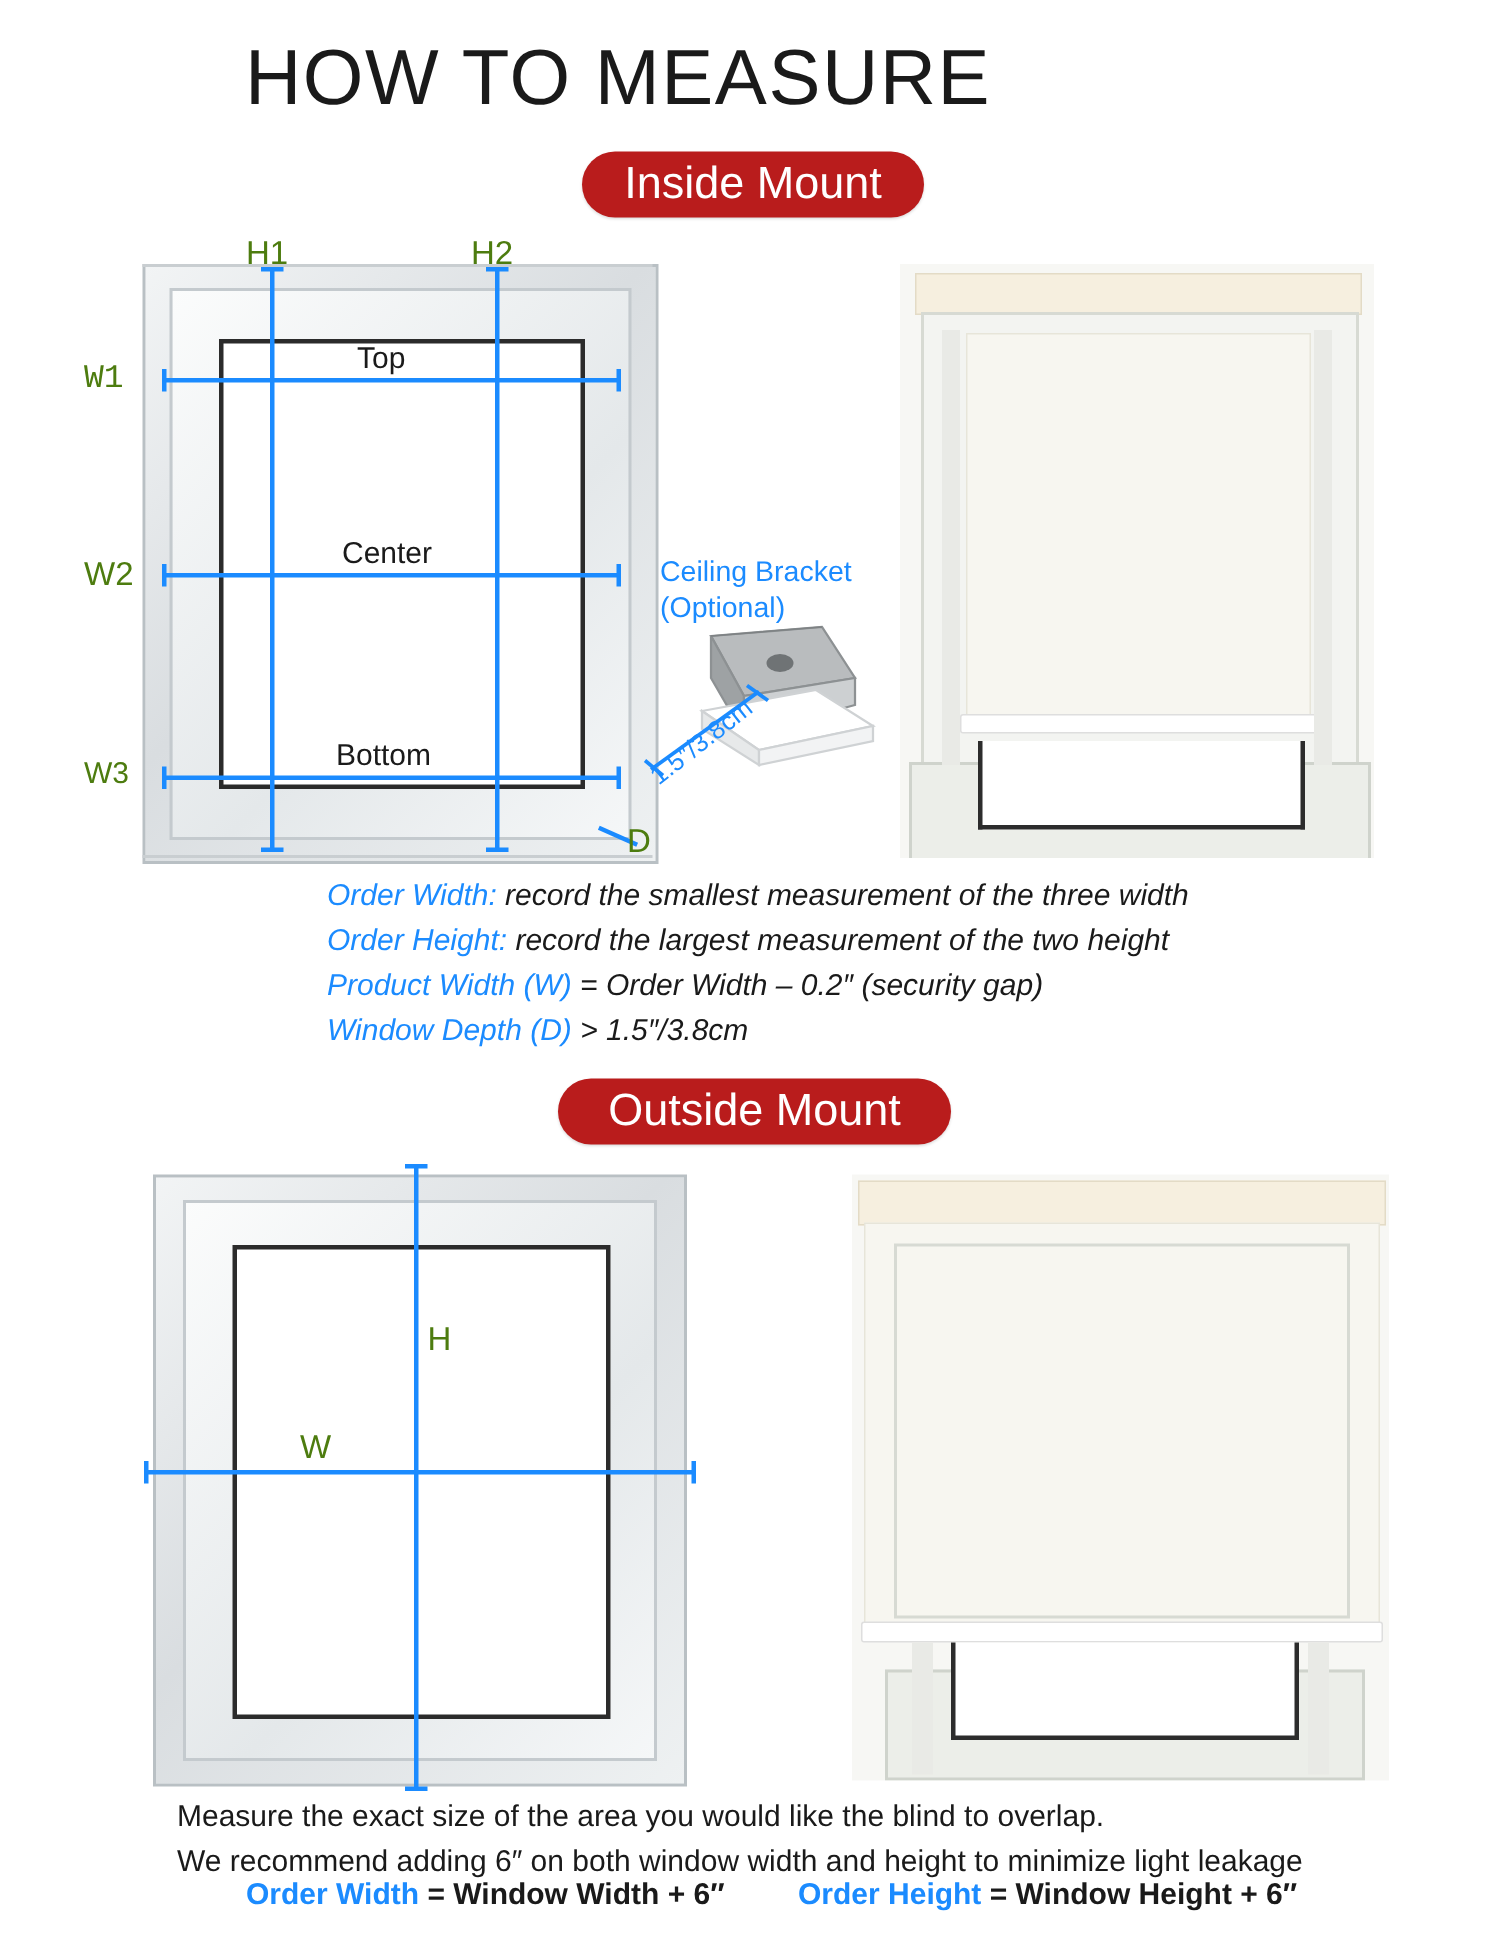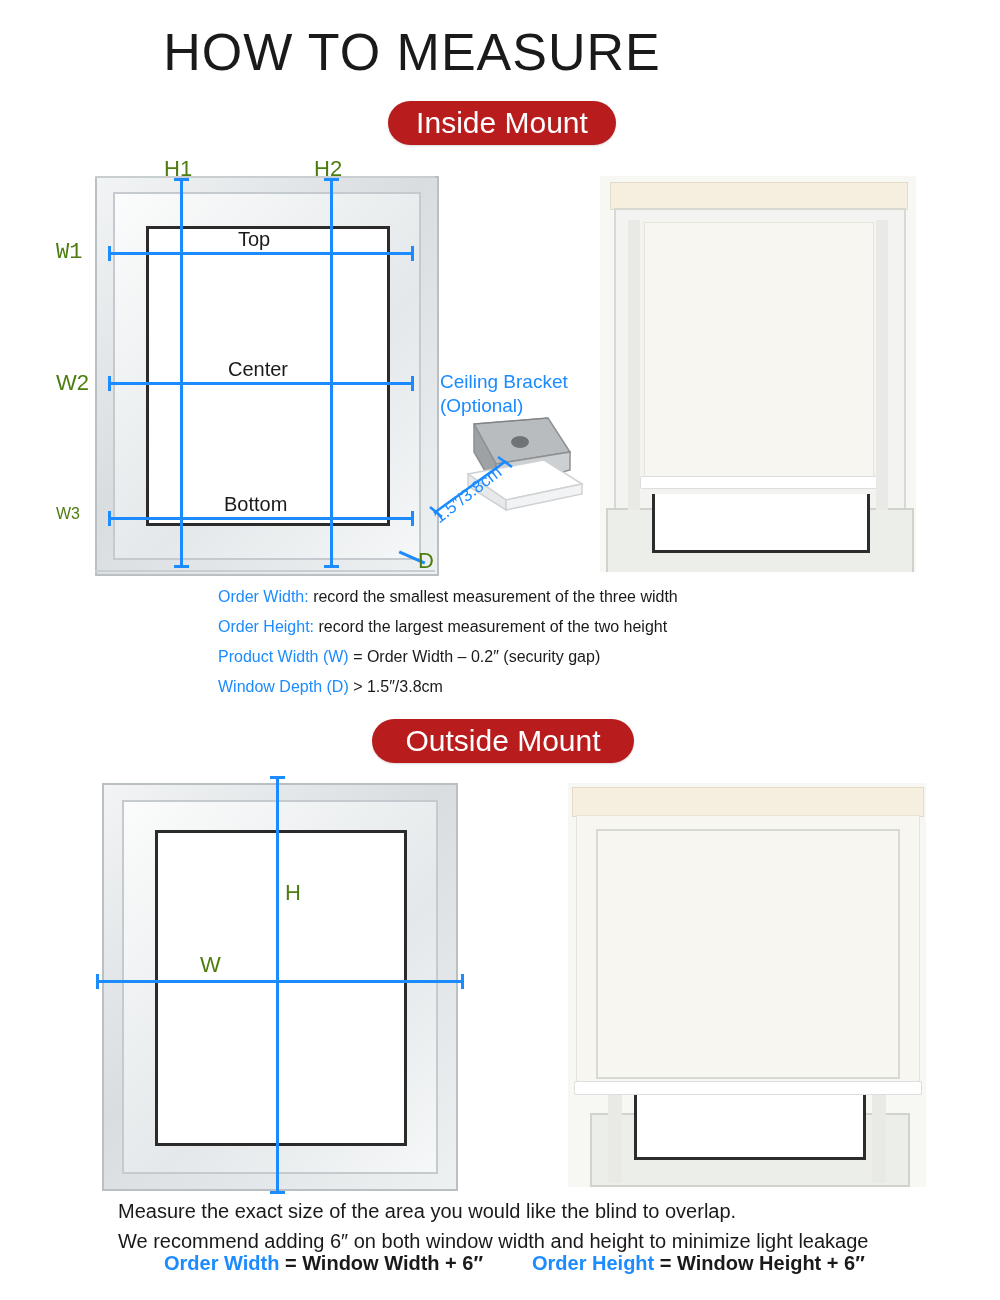--- a/index.html
+++ b/index.html
@@ -147,24 +147,25 @@
     font-size: 17px;
     color: #1b8bff;
     transform: rotate(-38deg);
     transform-origin: left top;
     white-space: nowrap;
   }
 
   
   .notes {
     position: absolute;
-    font-size: 16px;
+    font-size: 20px;
     line-height: 30px;
     color: #1a1a1a;
     white-space: nowrap;
+    font-style: italic;
   }
   .notes .k { color: #1b8bff; }
 
   .bottom-note {
     position: absolute;
     font-size: 20px;
     line-height: 30px;
     color: #1a1a1a;
     white-space: nowrap;
   }
@@ -212,21 +213,21 @@
 
     <div class="line-h" style="left:108px; top:382px; width:306px;"></div>
     <div class="cap-v" style="left:108px; top:376px;"></div>
     <div class="cap-v" style="left:411px; top:376px;"></div>
     <div class="lbl" style="left:56px; top:370px; font-size:22px;">W2</div>
     <div class="lbl-dark" style="left:228px; top:358px;">Center</div>
 
     <div class="line-h" style="left:108px; top:517px; width:306px;"></div>
     <div class="cap-v" style="left:108px; top:511px;"></div>
     <div class="cap-v" style="left:411px; top:511px;"></div>
-    <div class="lbl" style="left:56px; top:505px; font-size:16px;">W3</div>
+    <div class="lbl" style="left:56px; top:505px; font-size:20px;">W3</div>
     <div class="lbl-dark" style="left:224px; top:493px;">Bottom</div>
 
     <div class="line-h" style="left:398px; top:556px; width:28px; transform:rotate(24deg);"></div>
     <div class="lbl" style="left:418px; top:548px; font-size:22px;">D</div>
   </div>
 
   <div class="bracket-box">
     <div class="bracket-label" style="left:440px; top:370px; width:160px;">
       <span>Ceiling Bracket</span><br>
       <span>(Optional)</span>

